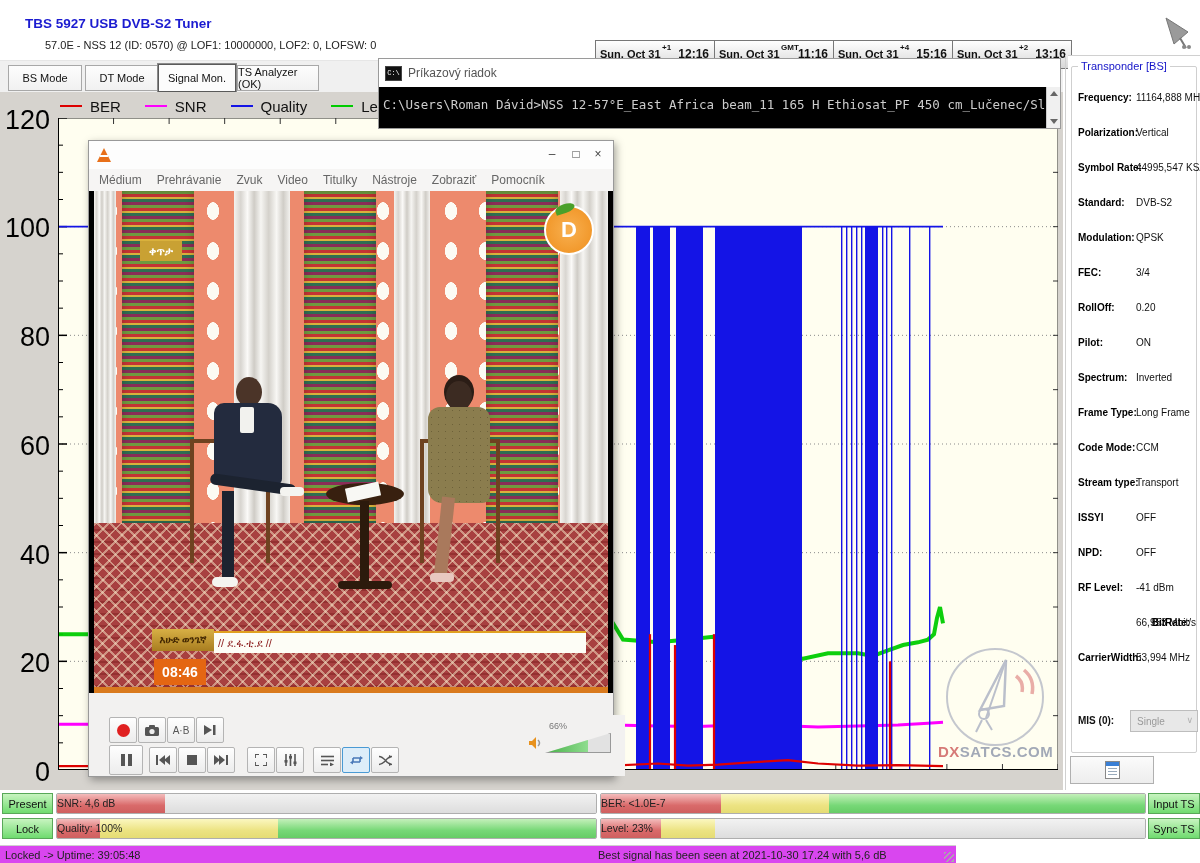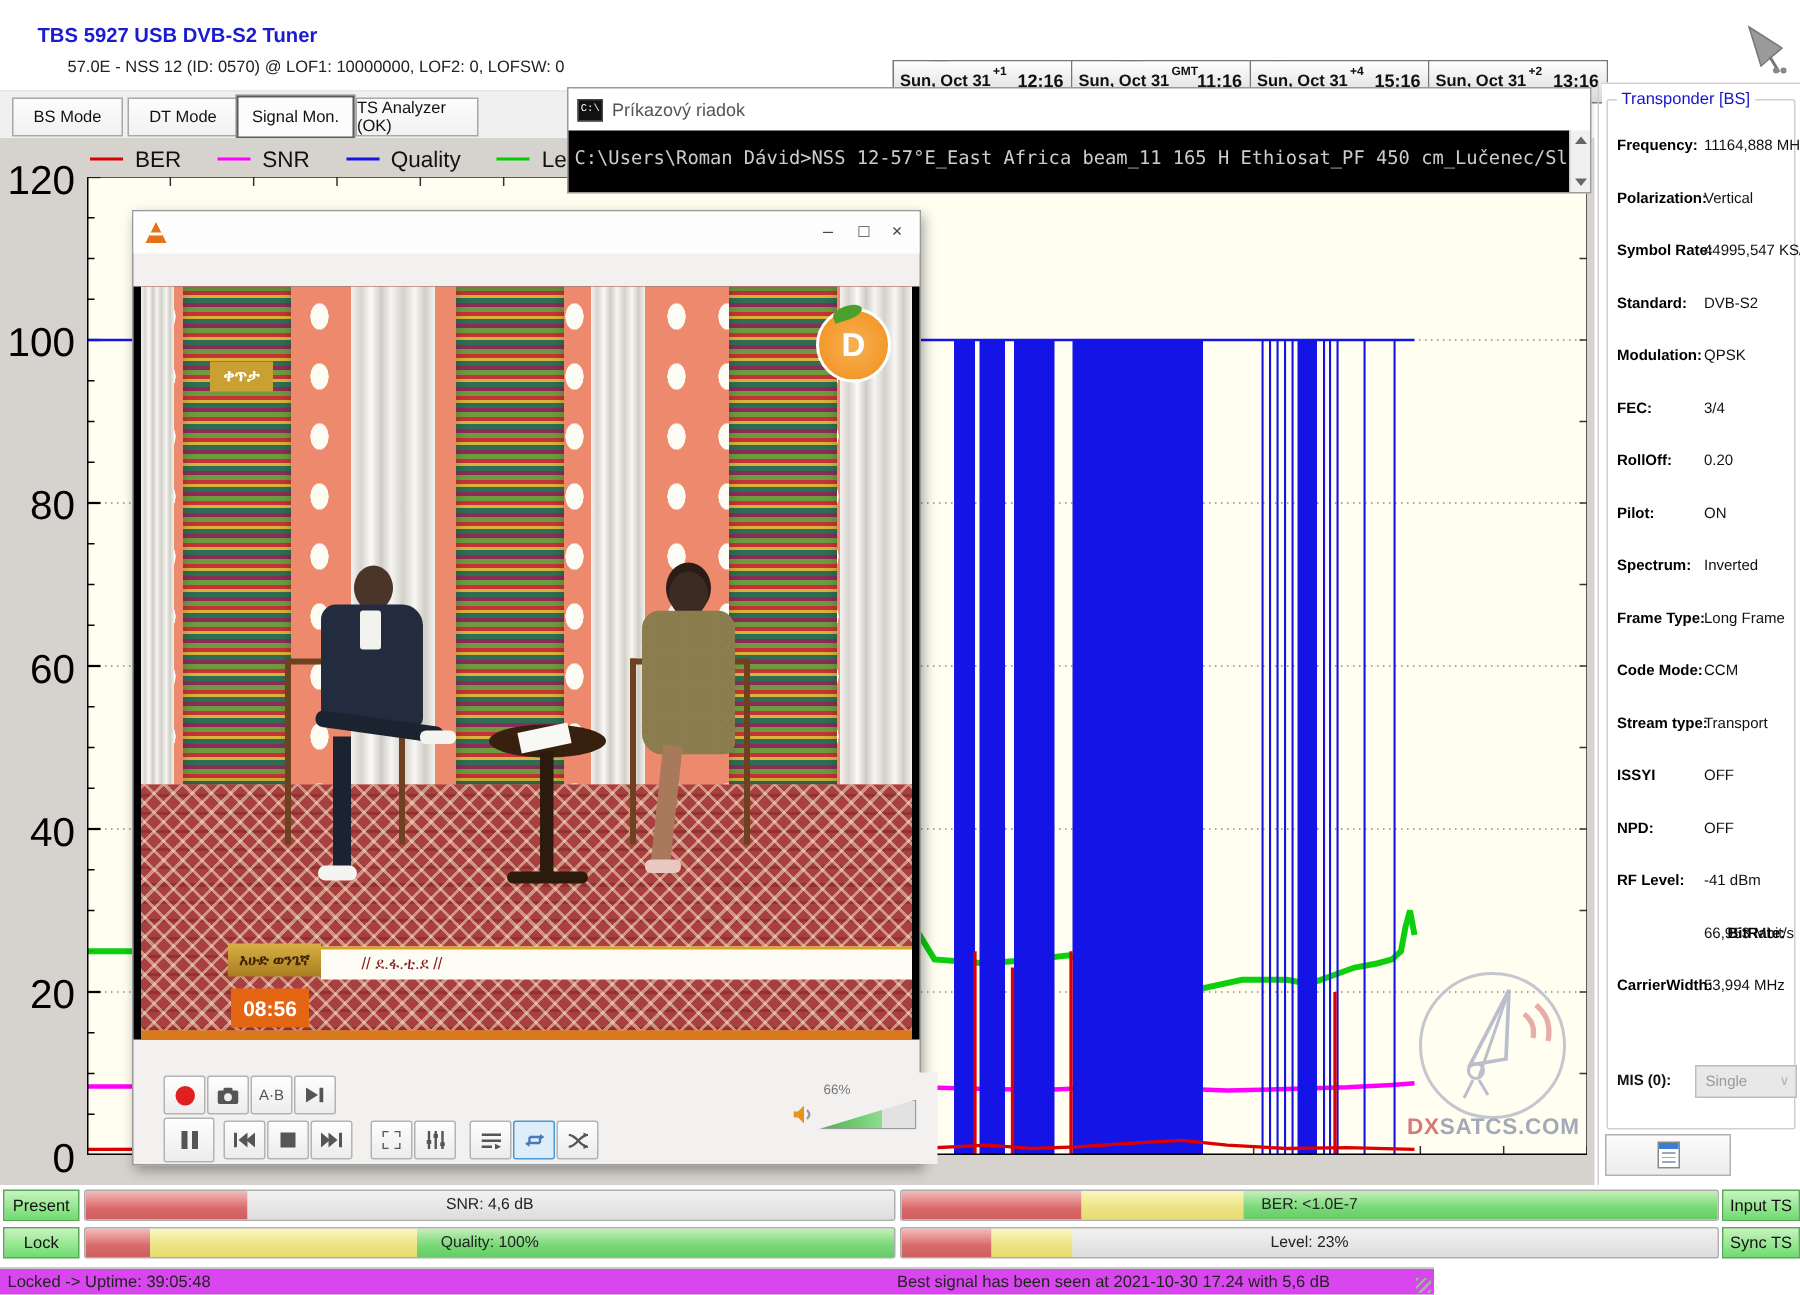--- a/index.html
+++ b/index.html
@@ -127,21 +127,21 @@
 
   
   .grnbtn{position:absolute;width:49px;height:19px;background:linear-gradient(#c8f4c0,#6fdb6f);
       border:1px solid #58a858;font-size:11px;display:flex;align-items:center;justify-content:center}
   .meter{position:absolute;height:19px;border:1px solid #aeaeae;border-radius:2px;background:#e9e9e9;overflow:hidden}
   .meter .segs{position:absolute;left:0;top:0;bottom:0;right:0;display:flex}
   .seg-red{background:linear-gradient(#f4bcbc,#d96a6a 60%,#cf5f5f)}
   .seg-yellow{background:linear-gradient(#fbf7c0,#ece382 60%,#e5dc74)}
   .seg-green{background:linear-gradient(#c4f0ba,#77d877 60%,#66cc66)}
   .seg-empty{background:linear-gradient(#f2f2f2,#dddddd)}
-  .meter .mlab{position:absolute;left:0;right:0;top:3px;text-align:center;font-size:10.5px;color:#222}
+  .meter .mlab{position:absolute;left:0;right:0;top:3px;font-size:10.5px;color:#222}
 
   
   #statusbar{left:0;top:845px;width:956px;height:18px;background:#d946ef;border-top:1px solid #cfcfcf}
   #statusbar .s{position:absolute;top:3px;font-size:11px;color:#222}
   #grip{position:absolute;right:2px;bottom:2px;width:10px;height:10px;
      background:repeating-linear-gradient(135deg,#aaa 0 1.5px,transparent 1.5px 4px)}
 
   
   #sat{left:1160px;top:14px;width:36px;height:38px}
 </style>
@@ -366,20 +366,30 @@
     </div>
 </div>
 
 <div class="abs" id="vlc">
   <div class="title">
     <span class="cone"></span>
     <span class="winbtn" style="right:52px">–</span>
     <span class="winbtn" style="right:28px">□</span>
     <span class="winbtn" style="right:6px">×</span>
   </div>
+  <div class="menu">
+    <span>Médium</span>
+    <span>Prehrávanie</span>
+    <span>Zvuk</span>
+    <span>Video</span>
+    <span>Titulky</span>
+    <span>Nástroje</span>
+    <span>Zobraziť</span>
+    <span>Pomocník</span>
+  </div>
 
   <div id="video">
     <div id="scene">
       <div class="lattice"></div>
       <div class="fab" style="left:28px"></div>
       <div class="fab" style="left:210px"></div>
       <div class="fab" style="left:392px"></div>
       <div class="cur" style="left:0;width:22px"></div>
       <div class="cur" style="left:140px;width:56px"></div>
       <div class="cur" style="left:300px;width:36px"></div>
@@ -411,23 +421,23 @@
       <div class="abs" style="left:46px;top:50px;width:42px;height:20px;background:#c9a133;color:#fff;font-size:11px;font-weight:bold;
            display:flex;align-items:center;justify-content:center">ቀጥታ</div>
       <div class="abs" style="right:14px;top:14px;width:46px;height:46px;border-radius:50%;background:radial-gradient(#f8b050,#ef8f1d);
            border:2px solid #fff;display:flex;align-items:center;justify-content:center">
         <span style="color:#fff;font-weight:bold;font-size:22px">D</span>
         <span class="abs" style="left:9px;top:-3px;width:20px;height:9px;background:#4aa02a;border-radius:50% 50% 50% 0;transform:rotate(-18deg)"></span>
       </div>
       <div class="abs" style="left:58px;top:438px;width:62px;height:22px;background:linear-gradient(#d8b045,#a87d20);color:#402500;
            font-size:10px;font-weight:bold;display:flex;align-items:center;justify-content:center">እሁድ ወንጌኛ</div>
       <div class="abs" style="left:120px;top:440px;width:368px;height:20px;background:#fdfdf6;border-top:2px solid #e0a020;color:#8a1a1a;
-           font-size:11px;display:flex;align-items:center;padding-left:27px">// ደ.ፋ.ቲ.ደ //</div>
+           font-size:11px;display:flex;align-items:center;padding-left:4px">// ደ.ፋ.ቲ.ደ //</div>
       <div class="abs" style="left:60px;top:468px;width:52px;height:26px;background:#e46612;color:#fff;font-weight:bold;font-size:14px;
-           display:flex;align-items:center;justify-content:center">08:56</div>
+           display:flex;align-items:center;justify-content:center">08:46</div>
     </div>
   </div>
 
 
   <div id="ctrls">
     <div class="vbtn" style="left:8px;top:2px;width:26px;height:24px">
         <span class="reddot"></span>
       </div>
     <div class="vbtn" style="left:37px;top:2px;width:26px;height:24px">
       <svg width="14" height="11" viewBox="0 0 14 11">

